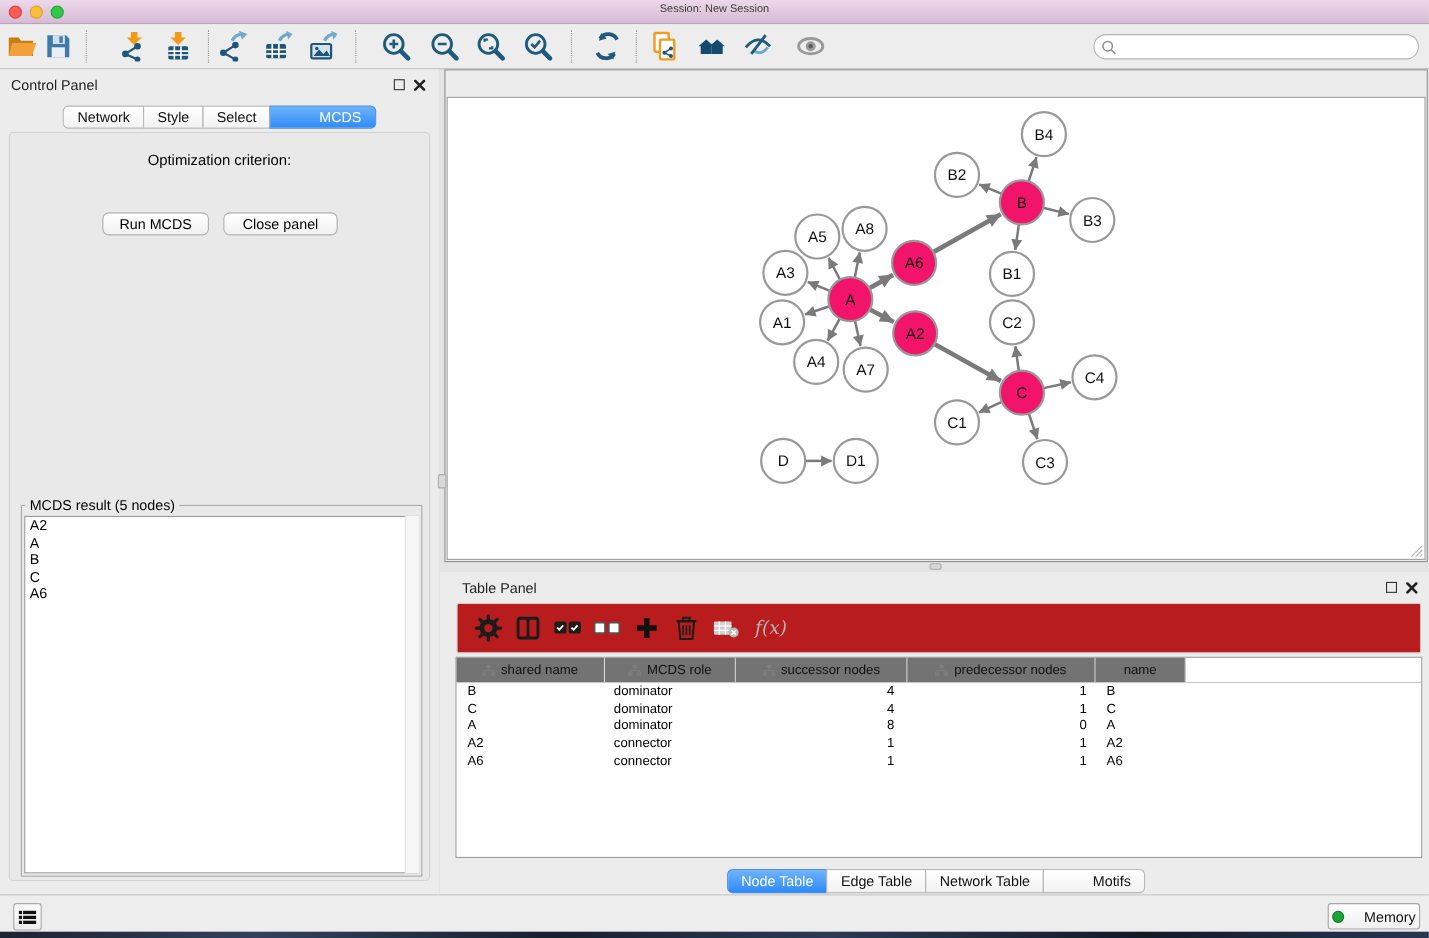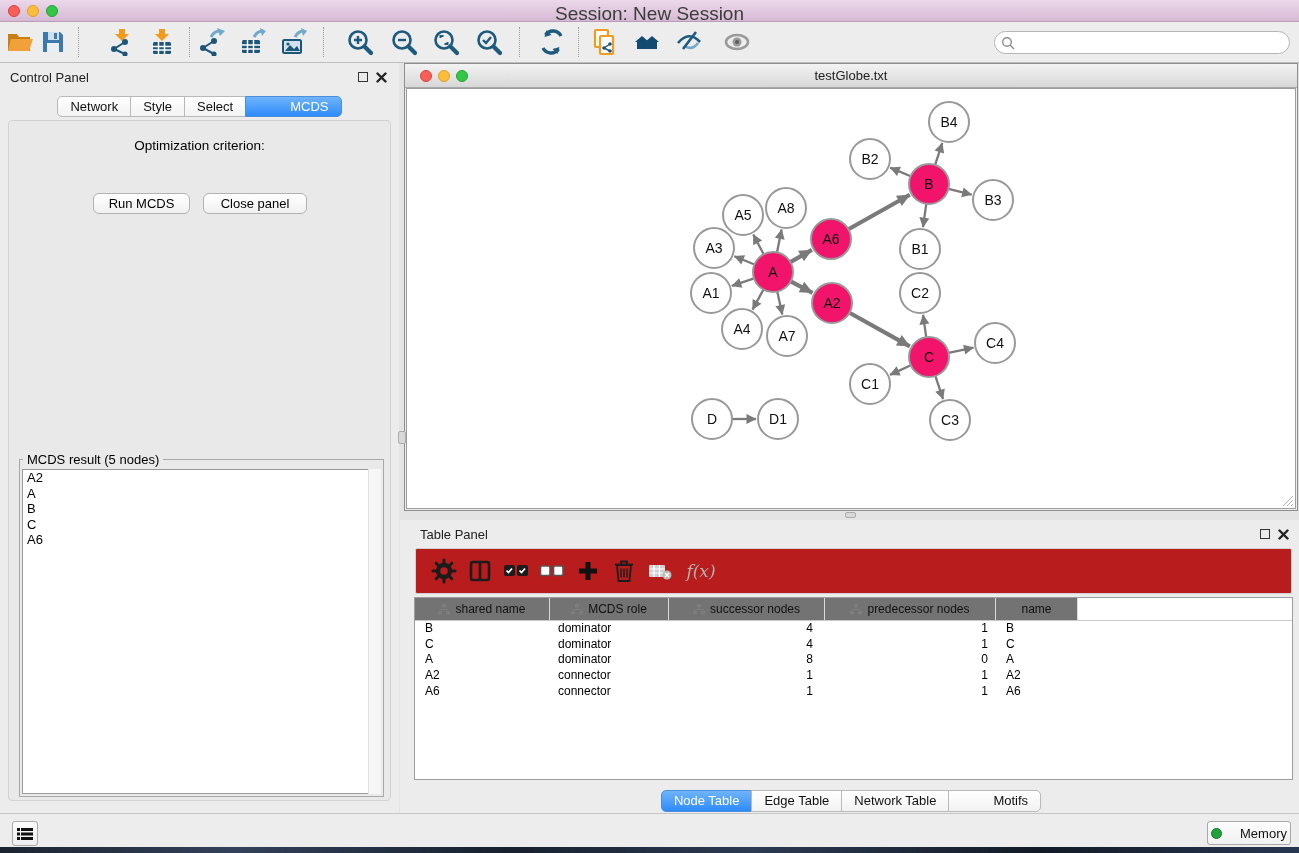--- a/index.html
+++ b/index.html
@@ -7,21 +7,21 @@
   body { font-family:"Liberation Sans","DejaVu Sans",sans-serif; font-size:13px; color:#1a1a1a; }
   .app { position:relative; width:1299px; height:853px; background:#e4e4e4; overflow:hidden; }
 
   
   .titlebar { position:absolute; left:0; top:0; width:1299px; height:22px;
     background:linear-gradient(#ecd8ea,#d6bad4); border-bottom:1px solid #b99cb7; }
   .tl { position:absolute; top:5px; width:12px; height:12px; border-radius:50%; }
   .tl.red { left:8px; background:#f95f57; border:1px solid #db3f38; }
   .tl.yellow { left:27px; background:#fbbe3c; border:1px solid #dfa023; }
   .tl.green { left:46px; background:#33c748; border:1px solid #24a233; }
-  .titlebar .title { position:absolute; left:0; right:0; top:3px; text-align:center; color:#3c3c3c; font-size:19px; }
+  .titlebar .title { position:absolute; left:0; right:0; top:3px; text-align:center; color:#3c3c3c; font-size:10px; }
 
   
   .toolbar { position:absolute; left:0; top:22px; width:1299px; height:41px; background:#ededed;
     border-bottom:1px solid #bdbdbd; display:flex; align-items:center; padding-left:5px; }
   .tbtn { width:30px; height:32px; display:flex; align-items:center; justify-content:center; }
   .tsep { width:1px; height:30px; border-left:1px dotted #9a9a9a; }
   .search { position:absolute; right:9px; top:9px; width:296px; height:23px; background:#fff;
     border:1px solid #b5b5b5; border-radius:12px; display:flex; align-items:center; padding-left:6px; }
   .search input { border:none; outline:none; flex:1; height:18px; font-size:12px; background:transparent; }
 
@@ -289,26 +289,20 @@
             <div class="result-item">A6</div>
           </div>
         <div class="result-list" style="background:none;border:none;pointer-events:none">
           <div class="scroll-track"></div>
         </div>
       </div>
     </div>
   </div>
 
   <div class="net-window">
-    <div class="net-titlebar">
-      <div class="tl red"></div>
-      <div class="tl yellow"></div>
-      <div class="tl green"></div>
-      <div class="net-title">testGlobe.txt</div>
-    </div>
     <div class="canvas">
       <svg id="graph-svg" width="888" height="419" viewBox="0 0 888 419">
         <defs>
           <marker id="arrow-s" markerUnits="userSpaceOnUse" markerWidth="12" markerHeight="12" refX="10.5" refY="6" orient="auto">
             <path d="M1 1L11 6L1 11z" fill="#7a7a7a"></path>
           </marker>
           <marker id="arrow-l" markerUnits="userSpaceOnUse" markerWidth="15" markerHeight="14" refX="13.5" refY="7" orient="auto">
             <path d="M1 1L14 7L1 13z" fill="#7a7a7a"></path>
           </marker>
         </defs>

